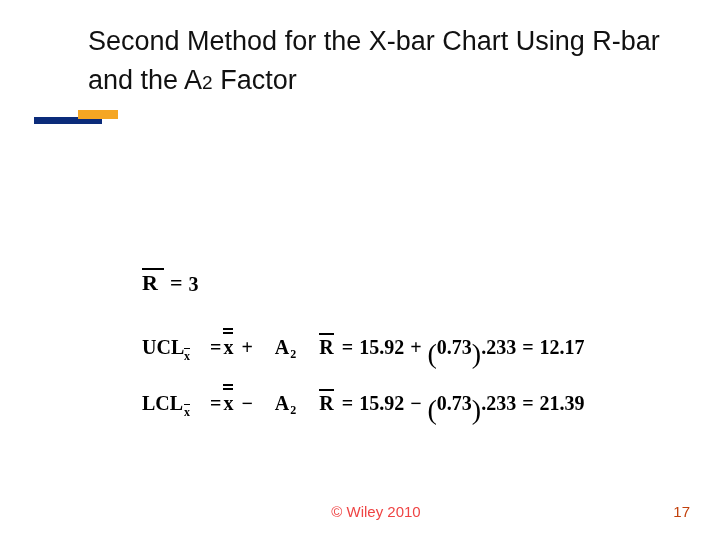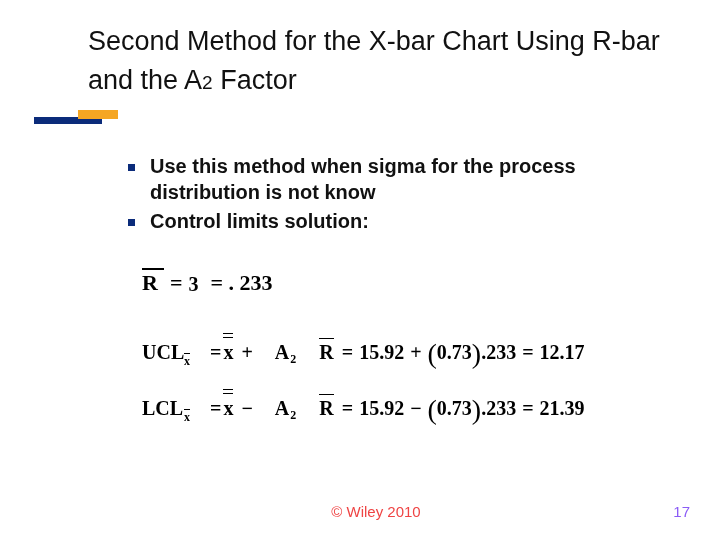--- a/index.html
+++ b/index.html
@@ -21,70 +21,65 @@
   .equations { position: absolute; left: 142px; top: 270px; color: #000; font-family: "Times New Roman", Times, serif; }
   .eq-rbar { display: flex; align-items: center; font-size: 22px; font-weight: 700; margin-bottom: 40px; }
   .over { display: inline-block; position: relative; }
   .over .bar { position: absolute; top: -2px; left: 0; width: 100%; height: 2px; background: #000; }
   .eq-rbar .lhs { padding-right: 6px; }
   .frac { display: inline-block; text-align: center; margin: 0 6px; line-height: 1.05; }
   .frac .num { display: block; padding: 0 4px 2px; border-bottom: 2px solid #000; font-size: 20px; letter-spacing: 1px; }
   .frac .den { display: block; padding-top: 2px; font-size: 20px; }
   .eq-rbar .rhs { padding-left: 6px; }
 
-  .eq-line { font-size: 20px; font-weight: 700; display: flex; align-items: center; margin-bottom: 24px; }
+  .eq-line { font-size: 20px; font-weight: 700; display: flex; align-items: flex-start; margin-bottom: 24px; }
   .eq-line .label { width: 68px; position: relative; }
   .eq-line .label .subxb { position: absolute; left: 42px; bottom: -5px; font-size: 12px; }
   .eq-line .label .subxb .bar { height: 1.2px; top: -1px; }
   .doublex { position: relative; display: inline-block; margin: 0 2px; }
   .doublex .bb { position: absolute; top: -8px; left: 0; width: 100%; height: 1.5px; background: #000; }
   .doublex .bb2 { position: absolute; top: -4px; left: 0; width: 100%; height: 1.5px; background: #000; }
   .asub { position: relative; display: inline-block; margin: 0 16px; }
   .asub .s2 { font-size: 12px; position: relative; top: 4px; left: 1px; }
   .rov { position: relative; display: inline-block; margin: 0 2px; }
   .rov .bar { position: absolute; top: -3px; left: 0; width: 100%; height: 1.6px; background: #000; }
   .sp { display: inline-block; width: 6px; }
   .parenL { font-size: 28px; font-weight: 400; position: relative; top: 2px; }
   .parenR { font-size: 28px; font-weight: 400; position: relative; top: 2px; }
 
   .footer { position: absolute; bottom: 20px; left: 16px; width: 100%; text-align: center; font-size: 15px; color: #ef4444; }
-  .pagenum { position: absolute; bottom: 20px; right: 30px; font-size: 15px; color: #8b5cf6; }
+  .pagenum { position: absolute; bottom: 20px; right: 30px; font-size: 15px; color: #c2410c; }
 </style>
 </head>
 <body>
 <div class="slide">
 
   <div class="title-wrap">
     <div class="title">
       <span>Second Method for the X-bar Chart Using R-bar and the A</span><span class="sub">2</span><span> Factor</span>
     </div>
   </div>
 
   <div class="accent">
     <div class="navy"></div>
     <div class="orange"></div>
   </div>
 
-  <ul class="bullets">
-    <li>Use this method when sigma for the process distribution is not know</li>
-    <li>Control limits solution:</li>
-  </ul>
 
   <div class="equations">
 
     <div class="eq-rbar">
       <span class="over lhs">
         <span class="bar"></span><span>R</span>
       </span>
       <span class="sp"></span>
       <span>=</span>
       <span class="frac">
         <span class="den">3</span>
       </span>
-      <span class="rhs">= . 233</span>
     </div>
 
     <div class="eq-line">
       <span class="label">
         <span>UCL</span>
         <span class="subxb over"><span class="bar"></span>x</span>
       </span>
       <span>= </span>
       <span class="doublex"><span class="bb"></span><span class="bb2"></span><span>x</span></span>
       <span class="sp"></span><span>+</span><span class="sp"></span>

